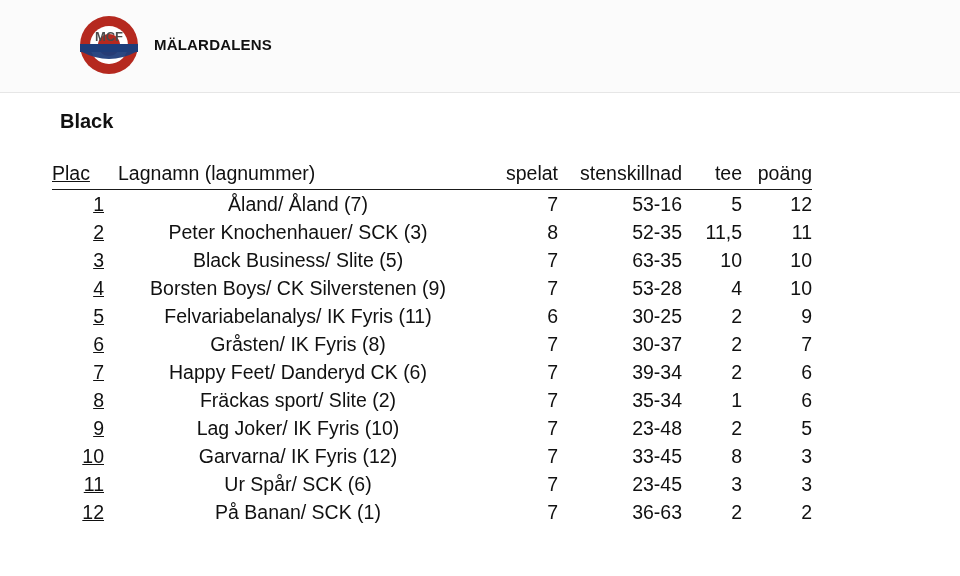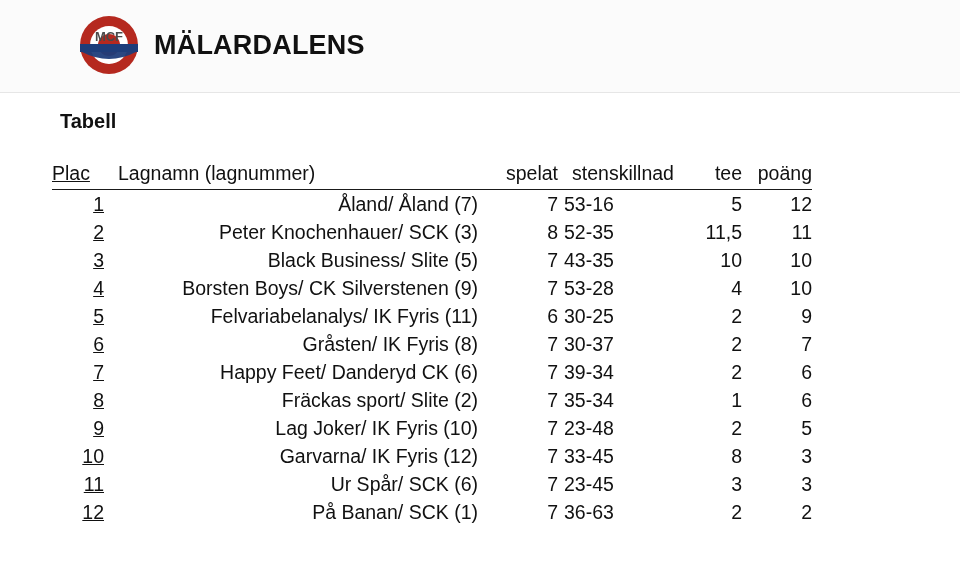--- a/index.html
+++ b/index.html
@@ -49,21 +49,21 @@
     width: 62px;
     height: 62px;
     position: relative;
     flex: 0 0 auto;
   }
   .logo svg { display: block; }
   .org-name {
     margin-left: 14px;
     font-family: "Liberation Sans", sans-serif;
     font-weight: bold;
-    font-size: 27px;
+    font-size: 15px;
     line-height: 22px;
     letter-spacing: 0.2px;
     color: #111111;
     text-transform: uppercase;
   }
   .org-name .line2 { display: block; }
 
   .content {
     position: absolute;
     top: 100px;
@@ -92,23 +92,23 @@
     font-weight: normal;
     padding: 0 0 4px 0;
     border-bottom: 1.5px solid #1a1a1a;
     white-space: nowrap;
   }
   table.standings td {
     padding: 2.5px 0;
     white-space: nowrap;
   }
   .col-place { width: 52px; text-align: right; padding-right: 8px !important; text-decoration: underline; }
-  .col-team  { text-align: right; padding-left: 6px !important; }
+  .col-team  { text-align: center; padding-left: 6px !important; }
   .col-played{ width: 80px; text-align: right; padding-right: 6px !important; }
-  .col-stone { width: 118px; padding-right: 4px !important; }
+  .col-stone { width: 118px; text-align: right; padding-right: 4px !important; }
   .col-tee   { width: 56px; text-align: right; }
   .col-points{ width: 70px; text-align: right; }
 
   th.col-place { text-align: left; padding-left: 0 !important; padding-right: 0 !important; }
   th.col-team  { text-align: left; }
   th.col-played{ text-align: right; }
   th.col-stone { }
   th.col-tee   { text-align: right; }
   th.col-points{ text-align: right; }
 </style>
@@ -130,21 +130,21 @@
         <path d="M4 38 Q31 52 58 38 L58 30 L4 30 Z" fill="#1f3d7a" opacity="0.95"></path>
         <text x="31" y="27" font-family="Liberation Sans, sans-serif" font-size="13" font-weight="bold" fill="#4a4a4a" text-anchor="middle">MCF</text>
       </svg>
     </div>
     <div class="org-name">
       <span>MÄLARDALENS</span>
     </div>
   </div>
 
   <div class="content">
-    <div class="section-title">Tabell</div>
+    <div class="section-title">Black</div>
 
     <table class="standings">
       <thead>
         <tr>
           <th class="col-place">Plac</th>
           <th class="col-team">Lagnamn (lagnummer)</th>
           <th class="col-played">spelat</th>
           <th class="col-stone">stenskillnad</th>
           <th class="col-tee">tee</th>
           <th class="col-points">poäng</th>
@@ -164,21 +164,21 @@
           <td class="col-team">Peter Knochenhauer/ SCK (3)</td>
           <td class="col-played">8</td>
           <td class="col-stone">52-35</td>
           <td class="col-tee">11,5</td>
           <td class="col-points">11</td>
         </tr>
         <tr>
           <td class="col-place">3</td>
           <td class="col-team">Black Business/ Slite (5)</td>
           <td class="col-played">7</td>
-          <td class="col-stone">43-35</td>
+          <td class="col-stone">63-35</td>
           <td class="col-tee">10</td>
           <td class="col-points">10</td>
         </tr>
         <tr>
           <td class="col-place">4</td>
           <td class="col-team">Borsten Boys/ CK Silverstenen (9)</td>
           <td class="col-played">7</td>
           <td class="col-stone">53-28</td>
           <td class="col-tee">4</td>
           <td class="col-points">10</td>

